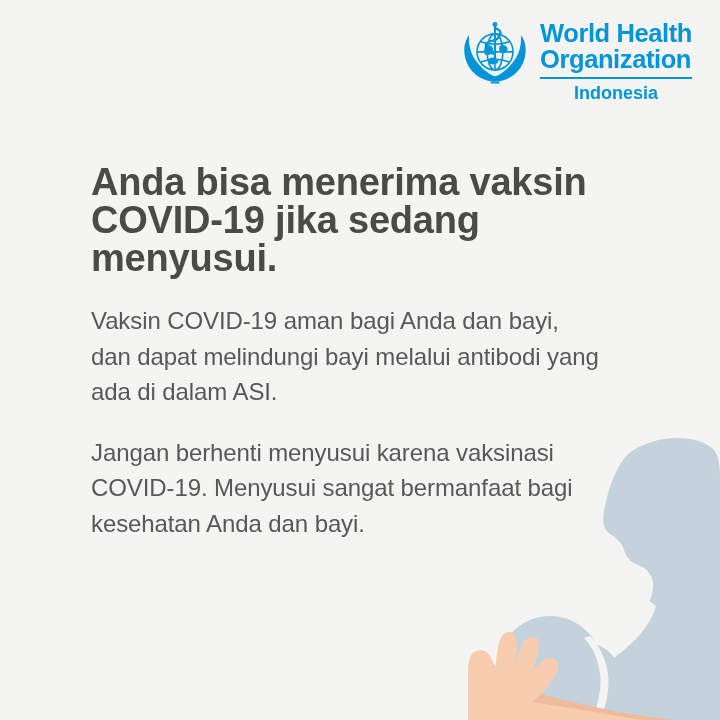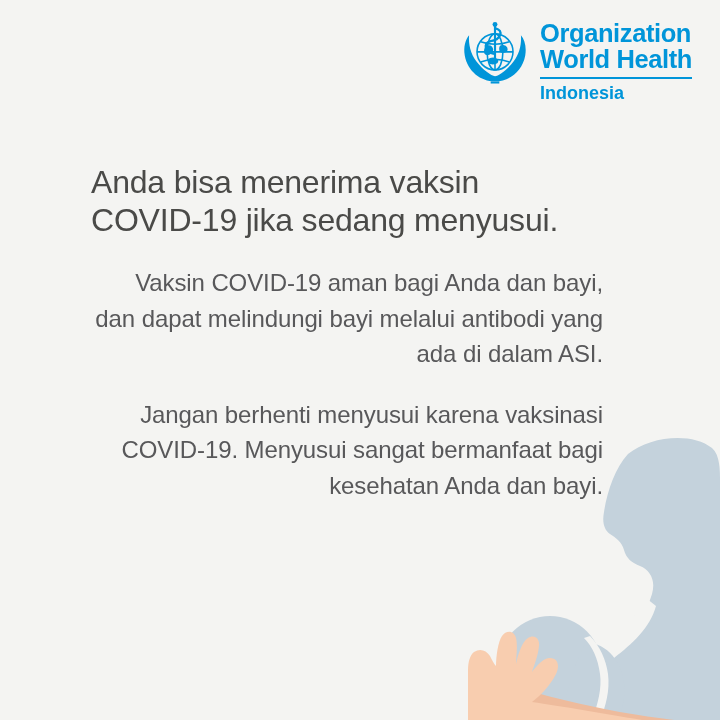--- a/index.html
+++ b/index.html
@@ -67,52 +67,51 @@
     margin-top: 5px;
     margin-bottom: 4px;
     width: 100%;
   }
   #logo-country {
     color: #0095d9;
     font-family: "Liberation Sans", sans-serif;
     font-weight: bold;
     font-size: 18px;
     line-height: 20px;
-    text-align: left;
+    text-align: center;
     white-space: nowrap;
   }
 
   
   #content {
     position: absolute;
     left: 91px;
     top: 163px;
     width: 520px;
     z-index: 2;
   }
   #headline {
     color: #4a4a48;
     font-family: "Liberation Sans", sans-serif;
-    font-weight: normal;
-    font-size: 32px;
+    font-weight: bold;
+    font-size: 38px;
     line-height: 38px;
     letter-spacing: -0.2px;
     margin: 0 0 26px 0;
     max-width: 500px;
   }
   .body-para {
     color: #58585a;
     font-family: "Liberation Sans", sans-serif;
     font-weight: normal;
     font-size: 24px;
     line-height: 35.5px;
     letter-spacing: -0.1px;
     margin: 0 0 25px 0;
     max-width: 512px;
-    text-align: right;
   }
   .body-para:last-child {
     margin-bottom: 12px;
   }
 
   
   #footer-note {
     position: absolute;
     left: 8px;
     bottom: 12px;
@@ -216,22 +215,22 @@
 
       <g fill="#0095d9">
         <path d="M50 88 C30 88, 12 74, 8 52 C6 40, 9 30, 14 24
                  C13 36, 16 50, 24 60 C33 72, 45 80, 50 81 Z"></path>
         <path d="M50 88 C70 88, 88 74, 92 52 C94 40, 91 30, 86 24
                  C87 36, 84 50, 76 60 C67 72, 55 80, 50 81 Z"></path>
         <path d="M44 88 h12 v3 h-12 Z"></path>
       </g>
     </svg>
     <div id="logo-text-block">
+      <div class="logo-line">World Health</div>
       <div class="logo-line">Organization</div>
-      <div class="logo-line">World Health</div>
       <div id="logo-rule"></div>
       <div id="logo-country">Indonesia</div>
     </div>
   </div>
 
   <div id="content">
     <h1 id="headline">Anda bisa menerima vaksin COVID-19 jika sedang menyusui.</h1>
     <p class="body-para">Vaksin COVID-19 aman bagi Anda dan bayi, dan dapat melindungi bayi melalui antibodi yang ada di dalam ASI.</p>
     <p class="body-para">Jangan berhenti menyusui karena vaksinasi COVID-19. Menyusui sangat bermanfaat bagi kesehatan Anda dan bayi.</p>
   </div>

